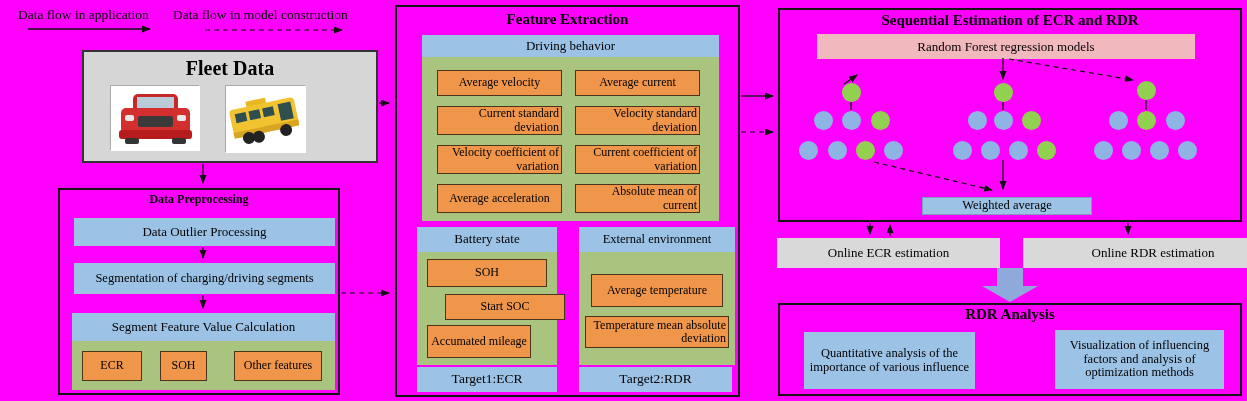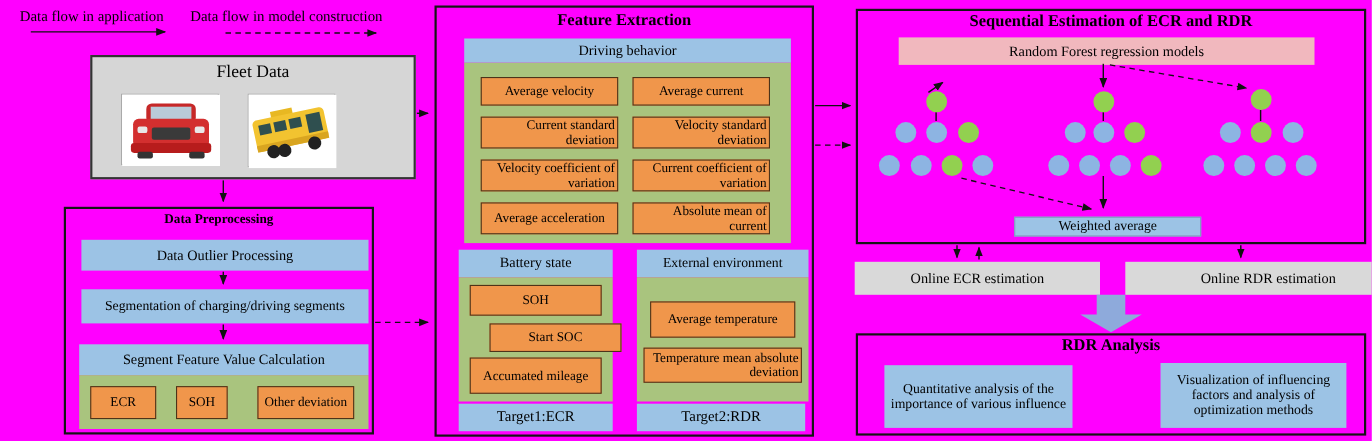--- a/index.html
+++ b/index.html
@@ -29,21 +29,21 @@
 </style>
 </head>
 <body>
 
 <div class="stage">
 
   <span class="legendtext" style="left:18px;top:7px">Data flow in application</span>
   <span class="legendtext" style="left:173px;top:7px">Data flow in model construction</span>
 
   <div class="abs" style="left:82px;top:50px;width:296px;height:113px;background:var(--fleet-gray,#D6D6D6);border:2px solid #333">
-    <div class="ptitle" style="top:5px;font-weight:normal;font-size:16px">Fleet Data</div>
+    <div class="ptitle" style="top:5px;font-weight:bold;font-size:20px">Fleet Data</div>
     <div class="abs picture" style="left:26px;top:33px;width:89px;height:65px">
       <svg viewBox="0 0 89 65" width="89" height="65">
         <rect width="89" height="65" fill="#ffffff"></rect>
         <rect x="22" y="8" width="45" height="18" rx="5" fill="#C62828"></rect>
         <rect x="26" y="11" width="37" height="12" fill="#B9CBD8"></rect>
         <rect x="10" y="22" width="69" height="26" rx="5" fill="#D32F2F"></rect>
         <rect x="27" y="30" width="35" height="11" rx="2" fill="#3a3a3a"></rect>
         <rect x="14" y="29" width="9" height="6" rx="2" fill="#E8E8E8"></rect>
         <rect x="66" y="29" width="9" height="6" rx="2" fill="#E8E8E8"></rect>
         <rect x="8" y="44" width="73" height="9" rx="3" fill="#B71C1C"></rect>
@@ -71,21 +71,21 @@
   </div>
 
   <div class="panel" style="left:58px;top:188px;width:282px;height:207px">
     <div class="ptitle" style="top:3px;font-size:12px">Data Preprocessing</div>
     <div class="bluebox" style="left:14px;top:28px;width:261px;height:28px">Data Outlier Processing</div>
     <div class="bluebox" style="left:14px;top:73px;width:261px;height:31px;font-size:12.5px">Segmentation of charging/driving segments</div>
     <div class="bluebox" style="left:12px;top:123px;width:263px;height:28px">Segment Feature Value Calculation</div>
     <div class="greenp" style="left:12px;top:151px;width:263px;height:49px">
       <div class="obox abs" style="left:10px;top:10px;width:60px;height:30px">ECR</div>
       <div class="obox abs" style="left:88px;top:10px;width:47px;height:30px">SOH</div>
-      <div class="obox abs" style="left:162px;top:10px;width:88px;height:30px">Other deviation</div>
+      <div class="obox abs" style="left:162px;top:10px;width:88px;height:30px">Other features</div>
     </div>
   </div>
 
   <div class="panel" style="left:395px;top:5px;width:345px;height:392px">
     <div class="ptitle" style="top:4px">Feature Extraction</div>
     <div class="bluebox" style="left:25px;top:28px;width:297px;height:22px">Driving behavior</div>
     <div class="greenp" style="left:25px;top:50px;width:297px;height:164px">
       <div class="grid-driving">
         <div class="obox">Average velocity</div>
         <div class="obox">Average current</div>
@@ -95,21 +95,21 @@
         <div class="obox">Current coefficient of variation</div>
         <div class="obox">Average acceleration</div>
         <div class="obox">Absolute mean of current</div>
       </div>
     </div>
 
     <div class="bluebox" style="left:20px;top:220px;width:140px;height:25px">Battery state</div>
     <div class="greenp" style="left:20px;top:245px;width:140px;height:113px">
       <div class="obox abs" style="left:10px;top:7px;width:120px;height:28px">SOH</div>
       <div class="obox abs" style="left:28px;top:42px;width:120px;height:26px">Start SOC</div>
-      <div class="obox abs" style="left:10px;top:73px;width:120px;height:33px">Accumated mileage</div>
+      <div class="obox abs" style="left:10px;top:73px;width:104px;height:33px">Accumated mileage</div>
     </div>
 
     <div class="bluebox" style="left:182px;top:220px;width:156px;height:25px;font-size:12.5px">External environment</div>
     <div class="greenp" style="left:182px;top:245px;width:156px;height:113px">
       <div class="obox abs" style="left:12px;top:22px;width:132px;height:33px">Average temperature</div>
       <div class="obox abs" style="left:6px;top:64px;width:144px;height:32px">Temperature mean absolute deviation</div>
     </div>
 
     <div class="bluebox" style="left:20px;top:360px;width:140px;height:25px;font-size:13.5px">Target1:ECR</div>
     <div class="bluebox" style="left:182px;top:360px;width:153px;height:25px;font-size:13.5px">Target2:RDR</div>

